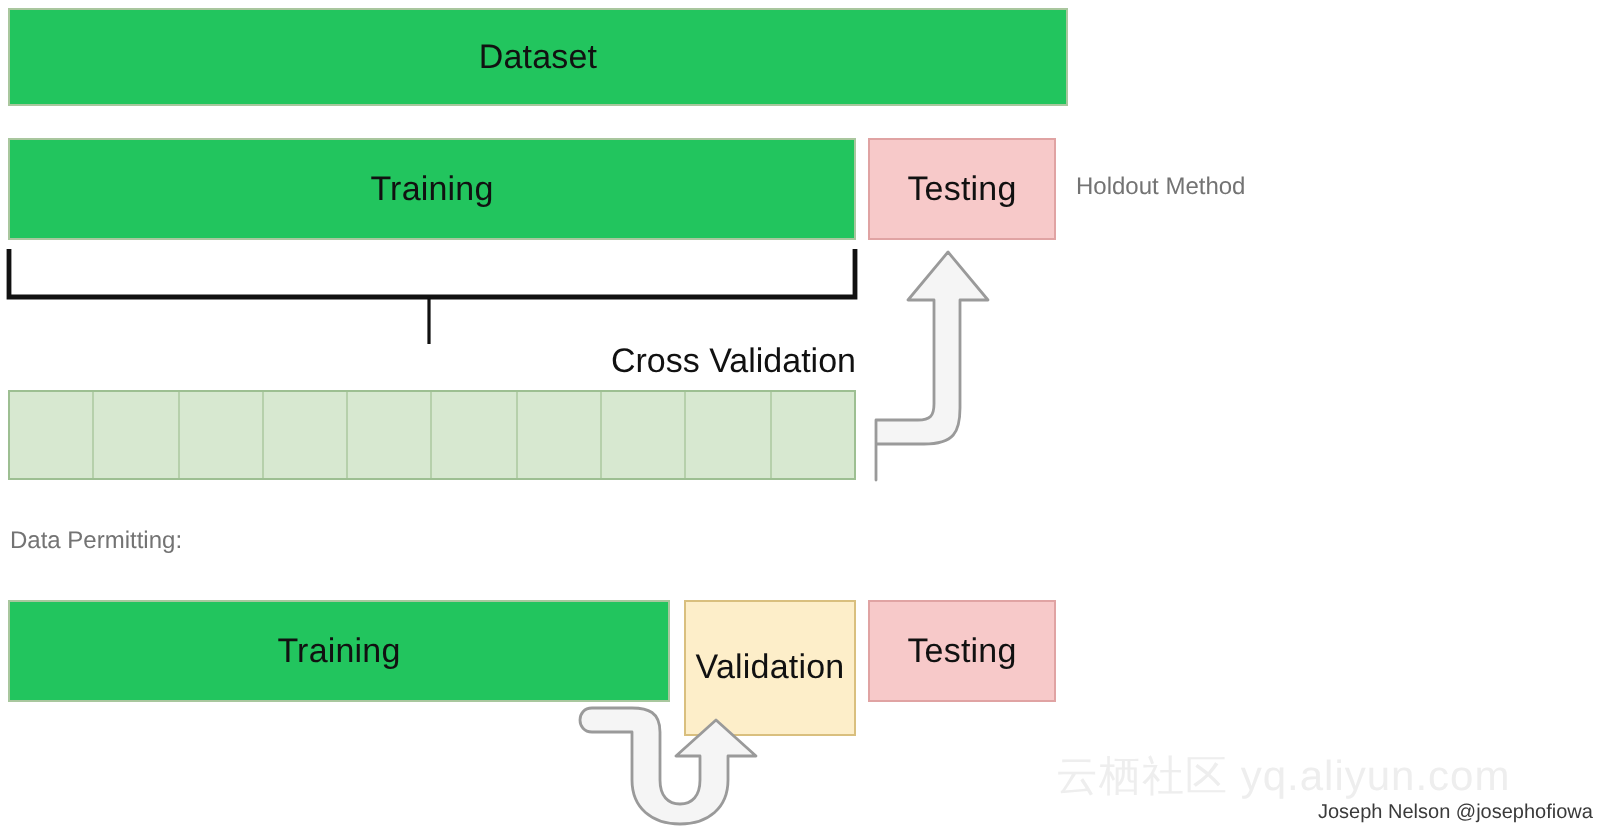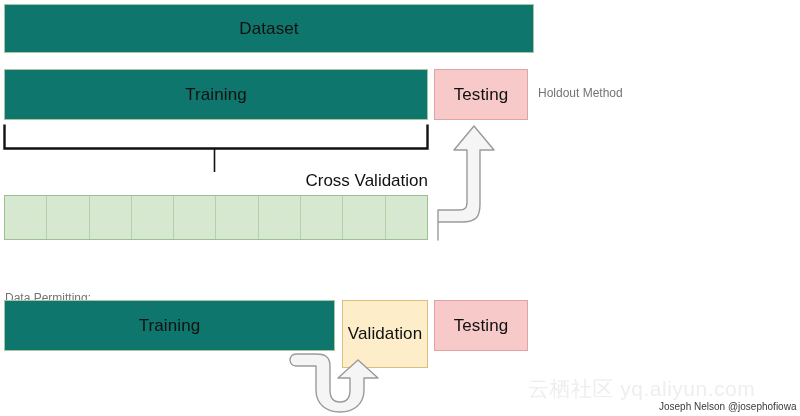--- a/index.html
+++ b/index.html
@@ -24,21 +24,21 @@
     box-sizing: border-box;
     display: flex;
     align-items: center;
     justify-content: center;
     font-size: 17px;
     color: #111111;
     letter-spacing: 0.1px;
     white-space: nowrap;
   }
   .green {
-    background: #0f766e;
+    background: #22c55e;
     border: 1px solid #a9c79e;
   }
   .pink {
     background: #f7c9c9;
     border: 1px solid #e0a3a3;
     text-align: right;
   }
   .yellow {
     background: #fdeec9;
     border: 1px solid #d9bf7e;
@@ -146,21 +146,21 @@
              L 42 4
              L 22 28
              L 35 28
              L 35 80
              C 35 86 33 88 27 88
              L 6 88
              L 6 88
              Z" fill="#f5f5f5" stroke="#9a9a9a" stroke-width="1.4" stroke-linejoin="round"></path>
   </svg>
 
-  <div class="plain-text" style="left:5px; top:264px;margin-top:28px;">Data Permitting:</div>
+  <div class="plain-text" style="left:5px; top:264px;">Data Permitting:</div>
 
   <div class="box green" style="left:4px; top:300px; width:331px; height:51px;">
     <span>Training</span>
   </div>
 
   <div class="box yellow" style="left:342px; top:300px; width:86px; height:68px;">
     <span>Validation</span>
   </div>
 
   <div class="box pink" style="left:434px; top:300px; width:94px; height:51px;">

